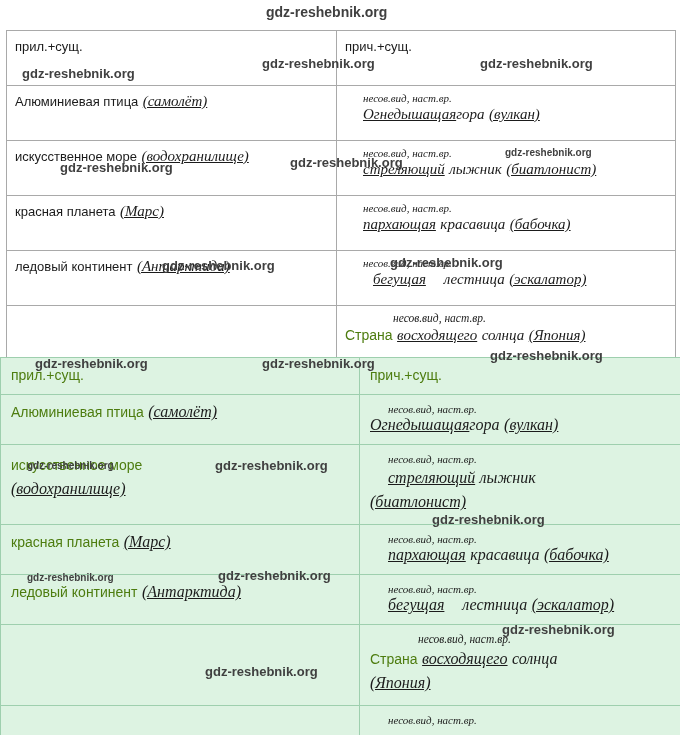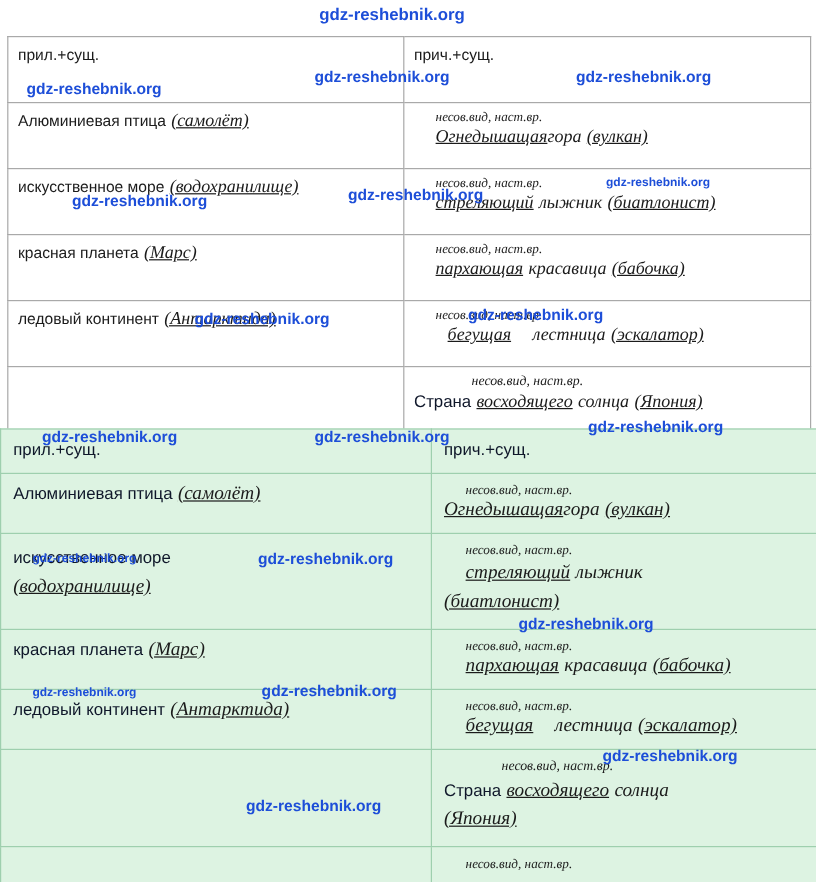--- a/index.html
+++ b/index.html
@@ -16,21 +16,21 @@
   }
   .page {
     position: relative;
     width: 680px;
     height: 735px;
   }
 
   
   .wm {
     position: absolute;
-    color: #1d4ed8;
+    color: #404040;
     font-family: "Liberation Sans", sans-serif;
     font-size: 13px;
     font-weight: bold;
     white-space: nowrap;
     pointer-events: none;
     z-index: 40;
   }
   .wm.small { font-size: 10px; }
   .wm.title { font-size: 14px; }
 
@@ -84,21 +84,21 @@
     font-size: 13px;
     color: #1b1b1b;
     font-family: "Liberation Sans", sans-serif;
   }
   .plain {
     font-size: 13px;
     color: #1b1b1b;
   }
   .plain-b {
     font-size: 14px;
-    color: #0f172a;
+    color: #4d7c0f;
   }
   .ital {
     font-style: italic;
     font-family: "Liberation Serif", serif;
     font-size: 15px;
     color: #1b1b1b;
   }
   .ital-u {
     font-style: italic;
     font-family: "Liberation Serif", serif;

